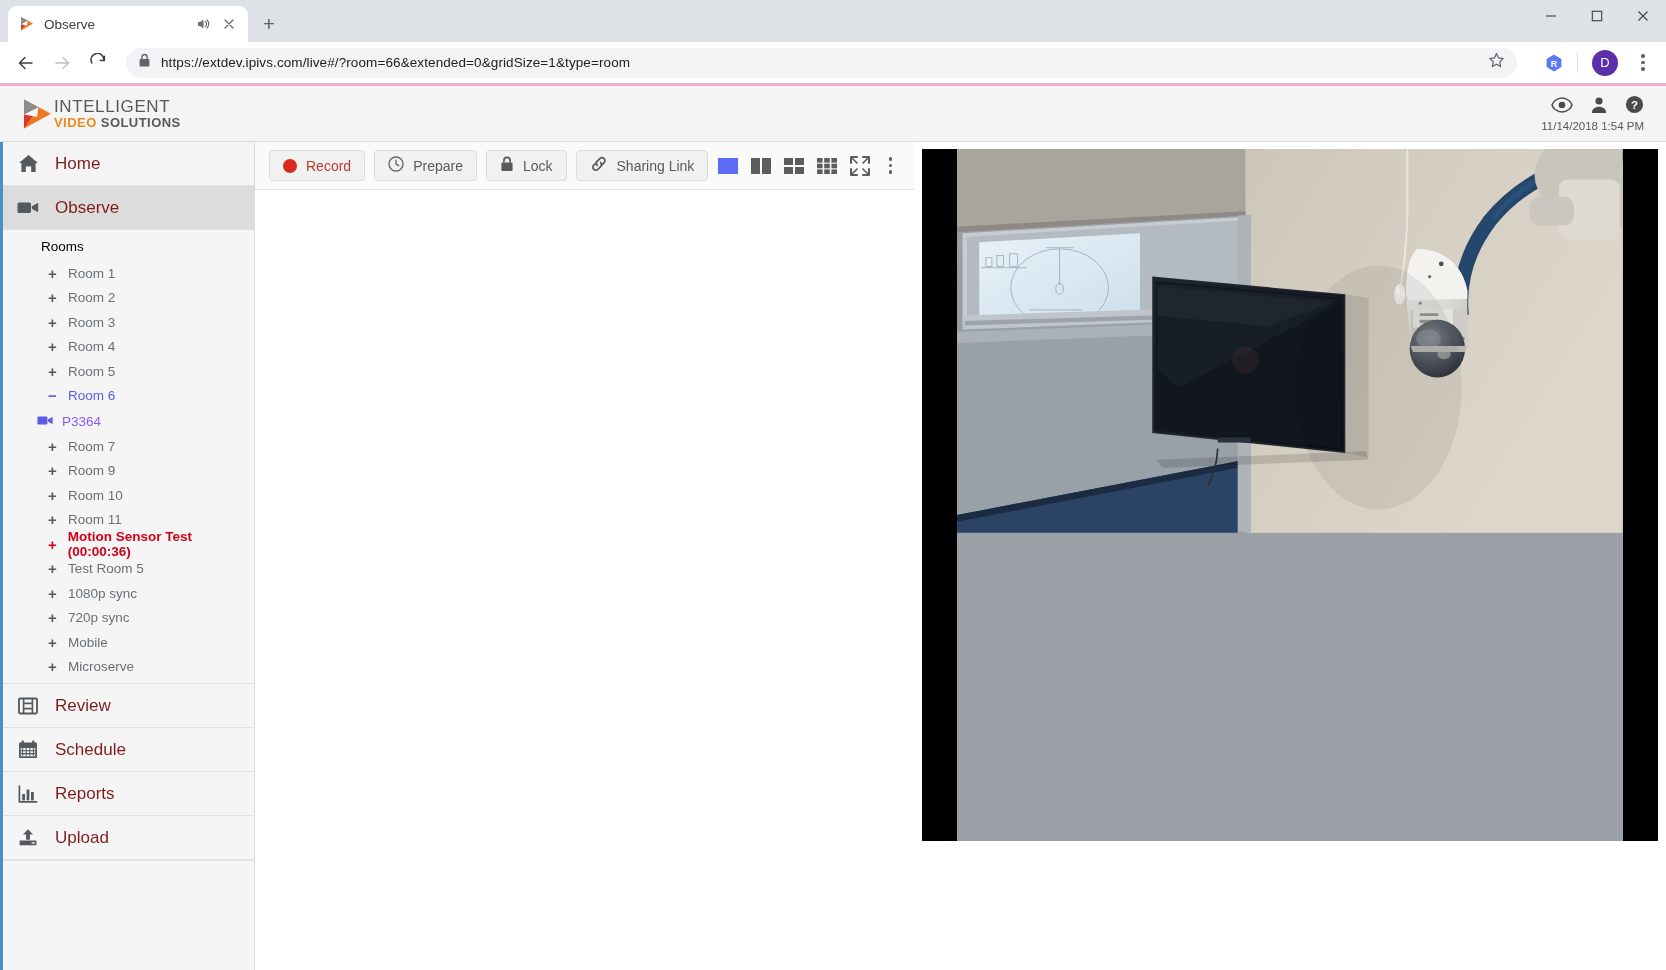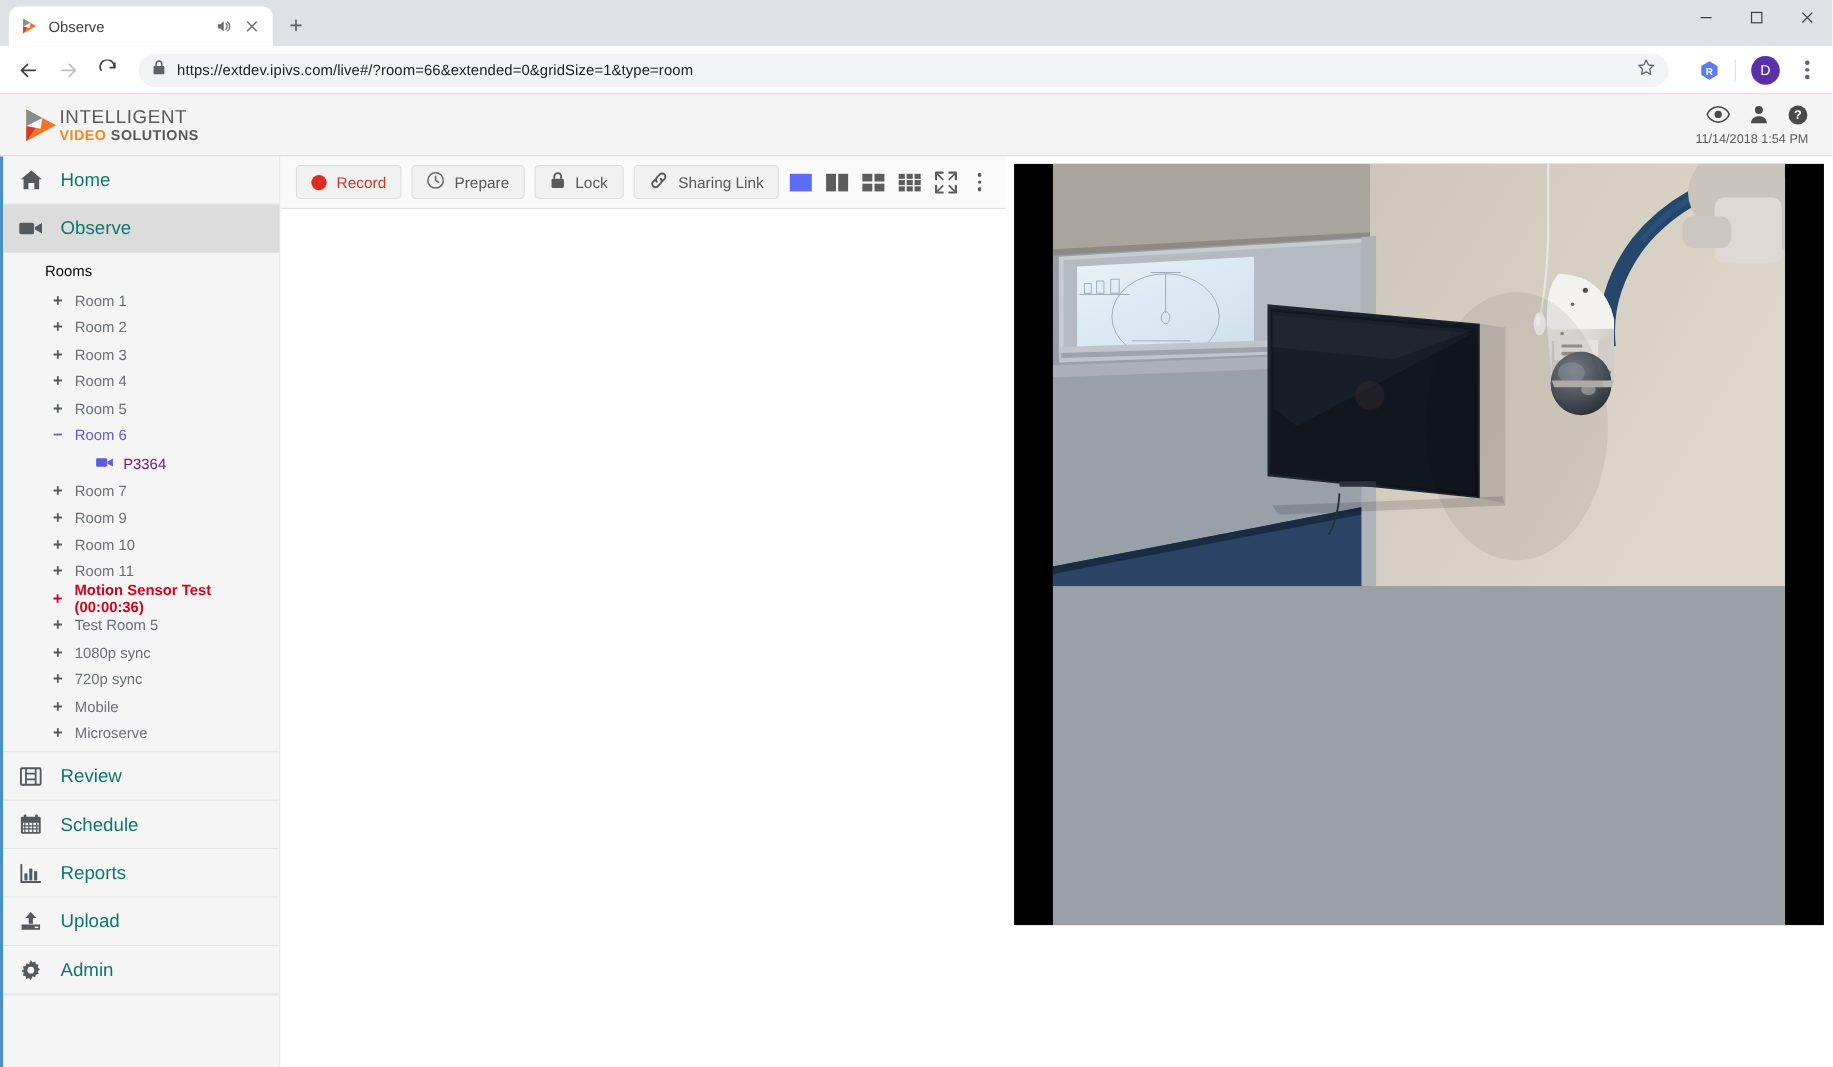--- a/index.html
+++ b/index.html
@@ -34,21 +34,21 @@
     font-size: 21px; color: #5f6368; font-weight: 300;
   }
   .wincontrols {
     position: absolute; right: 0; top: 0; height: 42px; display: flex;
   }
   .wc { width: 46px; height: 32px; display: flex; align-items: center; justify-content: center; }
 
   .toolbar-browser {
     height: 44px; background: #fff; display: flex; align-items: center;
     padding: 0 10px; gap: 4px; flex: 0 0 44px;
-    border-bottom: 1px solid #f9a8d4;
+    border-bottom: 3px solid #f9a8d4;
   }
   .navbtn {
     width: 32px; height: 32px; display: flex; align-items: center; justify-content: center;
     border-radius: 50%; color: #5f6368;
   }
   .omnibox {
     flex: 1; height: 30px; background: #f1f3f4; border-radius: 15px;
     display: flex; align-items: center; padding: 0 12px; gap: 10px;
     margin: 0 8px;
   }
@@ -93,39 +93,39 @@
   .body-row { flex: 1; display: flex; min-height: 0; }
 
   
   .sidebar {
     width: 255px; flex: 0 0 255px; background: #f5f5f5;
     border-right: 1px solid #dcdcdc; border-left: 3px solid #4a90c4;
     overflow: hidden; display: flex; flex-direction: column;
   }
   .nav-item {
     height: 44px; display: flex; align-items: center; padding: 0 0 0 14px;
-    gap: 16px; border-bottom: 1px solid #e2e2e2; color: #0f766e;
+    gap: 16px; border-bottom: 1px solid #e2e2e2; color: #7f1d1d;
     font-size: 17px; background: #f5f5f5;
   }
   .nav-item.active { background: #dcdcdc; }
   .nav-ico { width: 22px; display: flex; align-items: center; justify-content: center; color: #54595e; }
 
   .rooms-section { background: #f5f5f5; padding: 6px 0 4px 0; border-bottom: 1px solid #e2e2e2; }
   .rooms-label { font-size: 13.5px; color: #000000; padding: 3px 0 7px 38px; }
   .room-item {
     height: 24.5px; display: flex; align-items: center; gap: 10px;
     padding-left: 44px; font-size: 13.5px; color: #6b7075;
   }
   .room-item .pm { width: 11px; font-size: 15px; color: #54595e; font-weight: 700; line-height: 1; text-align: center; }
   .room-item.sel, .room-item.sel .pm { color: #5c5ce0; }
   .room-item.rec, .room-item.rec .pm { color: #d0021b; font-weight: 700; }
   .room-item.rec .room-name { font-weight: 700; }
   .cam-item {
     height: 26px; display: flex; align-items: center; gap: 9px;
-    padding-left: 84px; font-size: 13.5px; color: #701a75;
+    padding-left: 34px; font-size: 13.5px; color: #8b5cf6;
   }
   .sidebar-tail { flex: 1; background: #f5f5f5; border-top: 1px solid #e2e2e2; }
 
   
   .main { flex: 1; display: flex; flex-direction: row; min-width: 0; background: #fff; }
 
   .app-toolbar {
     height: 48px; flex: 0 0 48px; background: #fafafa;
     border-bottom: 1px solid #e0e0e0; display: flex; align-items: center;
     padding: 0 14px; gap: 9px;
@@ -445,29 +445,20 @@
           <span class="nav-ico">
             <svg width="20" height="19" viewBox="0 0 20 19">
               <path d="M10 1.2l5 5.4h-3.1v5.2H8.1V6.6H5z" fill="#54595e"></path>
               <path d="M1.6 12.5h16.8v4.8H1.6z" fill="#54595e"></path>
               <rect x="13.6" y="14.3" width="3.2" height="1.4" fill="#f5f5f5"></rect>
             </svg>
           </span>
           <span>Upload</span>
         </div>
 
-        <div class="nav-item">
-          <span class="nav-ico">
-            <svg width="20" height="20" viewBox="0 0 20 20">
-              <path d="M10 0.8l1.6 2.1 2.5-.9.5 2.6 2.6.5-.9 2.5 2.1 1.6-2.1 1.6.9 2.5-2.6.5-.5 2.6-2.5-.9L10 19.2l-1.6-2.1-2.5.9-.5-2.6-2.6-.5.9-2.5L1.6 10.8 3.7 9.2l-.9-2.5 2.6-.5.5-2.6 2.5.9z" fill="#54595e"></path>
-              <circle cx="10" cy="10" r="3.1" fill="#f5f5f5"></circle>
-            </svg>
-          </span>
-          <span>Admin</span>
-        </div>
 
         <div class="sidebar-tail"></div>
       </div>
 
       <div class="main">
 
         <div class="app-toolbar">
           <div class="tbtn record">
             <span class="rec-dot"></span>
             <span>Record</span>

